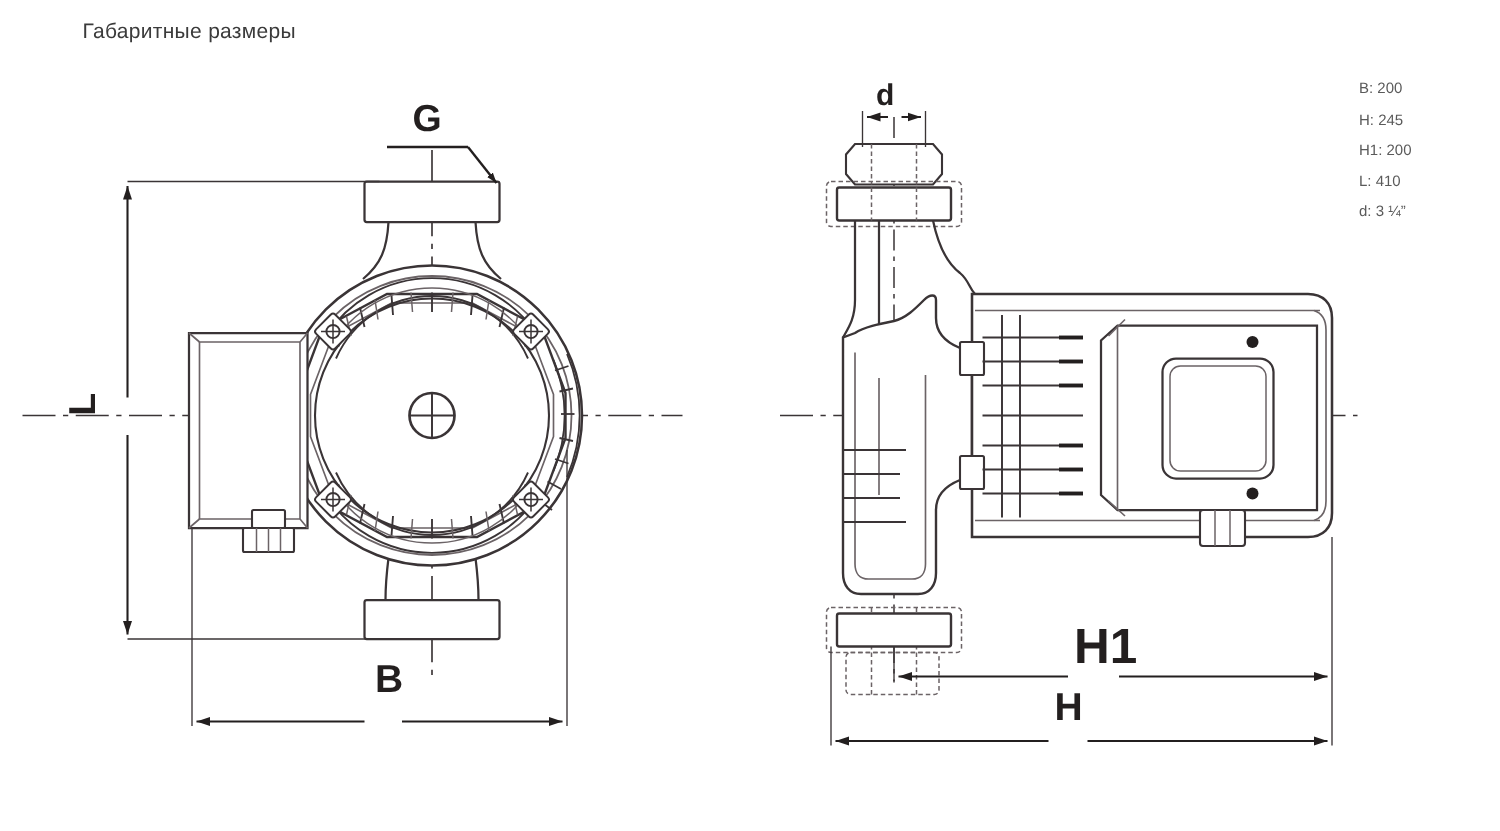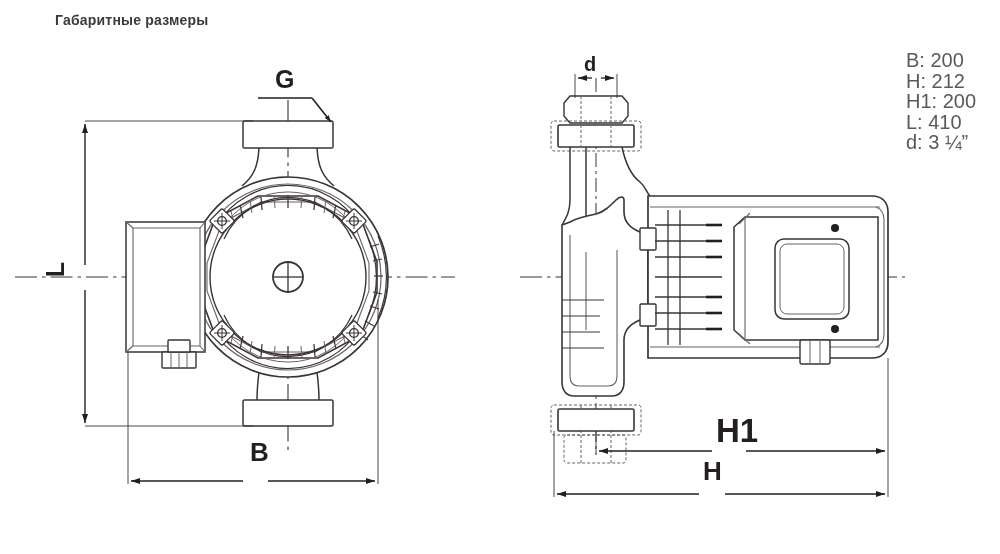--- a/index.html
+++ b/index.html
@@ -9,29 +9,29 @@
     background:#ffffff;
     font-family:"Liberation Sans", sans-serif;
     color:#2b2b2b;
     overflow:hidden;
     position:relative;
   }
   #page{position:relative;width:1000px;height:554px;}
 
   .title{
     position:absolute;left:55px;top:12px;
-    font-size:14px;font-weight:bold;
+    font-size:14px;font-weight:normal;
     letter-spacing:0.2px;
     color:#3b3b3b;
     white-space:nowrap;
   }
 
   .specs{
     position:absolute;left:906px;top:50px;
-    font-size:20px;
+    font-size:10px;
     line-height:20.5px;
     color:#5a5a5a;
     white-space:nowrap;
   }
   .specs .spec-row{display:block;}
 
   svg#drawing{position:absolute;left:0;top:0;width:1000px;height:554px;}
 
   .dimlabel{
     position:absolute;
@@ -49,21 +49,21 @@
 </style>
 </head>
 <body>
 
 <div id="page">
 
   <div class="title">Габаритные размеры</div>
 
   <div class="specs">
     <span class="spec-row">B: 200</span>
-    <span class="spec-row">H: 212</span>
+    <span class="spec-row">H: 245</span>
     <span class="spec-row">H1: 200</span>
     <span class="spec-row">L: 410</span>
     <span class="spec-row">d: 3 ¼”</span>
   </div>
 
   <svg id="drawing" viewBox="0 0 1000 554">
     <defs>
       <marker id="arrL" markerWidth="10" markerHeight="8" refX="9" refY="4" orient="auto" markerUnits="userSpaceOnUse">
         <path d="M9,4 L0,4 L9,1 Z M9,4 L0,4 L9,7 Z" fill="#231f1f"></path>
       </marker>

